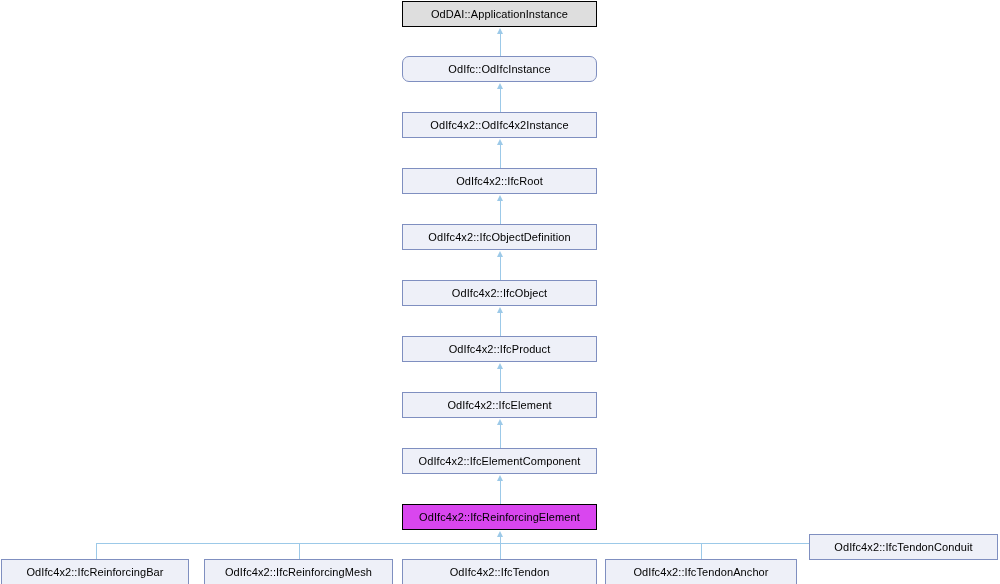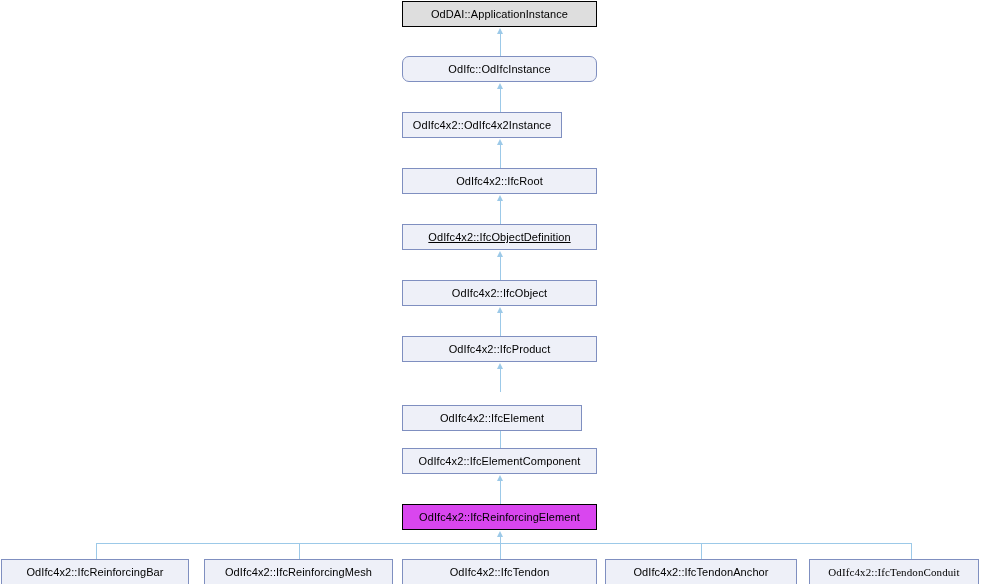--- a/index.html
+++ b/index.html
@@ -85,27 +85,27 @@
       <div class="edge edge-h" style="left: 96px; top: 543px; width: 815px;"></div>
       <div class="edge edge-v" style="left: 96px; top: 543px; height: 16px;"></div>
       <div class="edge edge-v" style="left: 299px; top: 543px; height: 16px;"></div>
       <div class="edge edge-v" style="left: 500px; top: 543px; height: 16px;"></div>
       <div class="edge edge-v" style="left: 701px; top: 543px; height: 16px;"></div>
       <div class="edge edge-v" style="left: 911px; top: 543px; height: 16px;"></div>
     </div>
   <div id="nodes">
       <div class="node root" style="left: 402px; top: 1px; width: 195px;">OdDAI::ApplicationInstance</div>
       <div class="node normal" style="left: 402px; top: 56px; width: 195px; border-radius: 7px;">OdIfc::OdIfcInstance</div>
-      <div class="node normal" style="left: 402px; top: 112px; width: 160px;">OdIfc4x2::OdIfc4x2Instance</div>
+      <div class="node normal" style="left: 402px; top: 112px; width: 195px;">OdIfc4x2::OdIfc4x2Instance</div>
       <div class="node normal" style="left: 402px; top: 168px; width: 195px;">OdIfc4x2::IfcRoot</div>
-      <div class="node normal" style="left: 402px; top: 224px; width: 195px; text-decoration: underline;">OdIfc4x2::IfcObjectDefinition</div>
+      <div class="node normal" style="left: 402px; top: 224px; width: 195px;">OdIfc4x2::IfcObjectDefinition</div>
       <div class="node normal" style="left: 402px; top: 280px; width: 195px;">OdIfc4x2::IfcObject</div>
       <div class="node normal" style="left: 402px; top: 336px; width: 195px;">OdIfc4x2::IfcProduct</div>
-      <div class="node normal" style="left: 402px; top: 392px; width: 180px; margin-top: 13px;">OdIfc4x2::IfcElement</div>
+      <div class="node normal" style="left: 402px; top: 392px; width: 195px;">OdIfc4x2::IfcElement</div>
       <div class="node normal" style="left: 402px; top: 448px; width: 195px;">OdIfc4x2::IfcElementComponent</div>
       <div class="node current" style="left: 402px; top: 504px; width: 195px;">OdIfc4x2::IfcReinforcingElement</div>
       <div class="node normal" style="left: 1px; top: 559px; width: 188px;">OdIfc4x2::IfcReinforcingBar</div>
       <div class="node normal" style="left: 204px; top: 559px; width: 189px;">OdIfc4x2::IfcReinforcingMesh</div>
       <div class="node normal" style="left: 402px; top: 559px; width: 195px;">OdIfc4x2::IfcTendon</div>
       <div class="node normal" style="left: 605px; top: 559px; width: 192px;">OdIfc4x2::IfcTendonAnchor</div>
-      <div class="node normal" style="left: 809px; top: 559px; width: 170px; font-family: Liberation Serif, serif;">OdIfc4x2::IfcTendonConduit</div>
+      <div class="node normal" style="left: 809px; top: 534px; width: 189px;">OdIfc4x2::IfcTendonConduit</div>
     </div>
 </div>
 
 </body></html>

